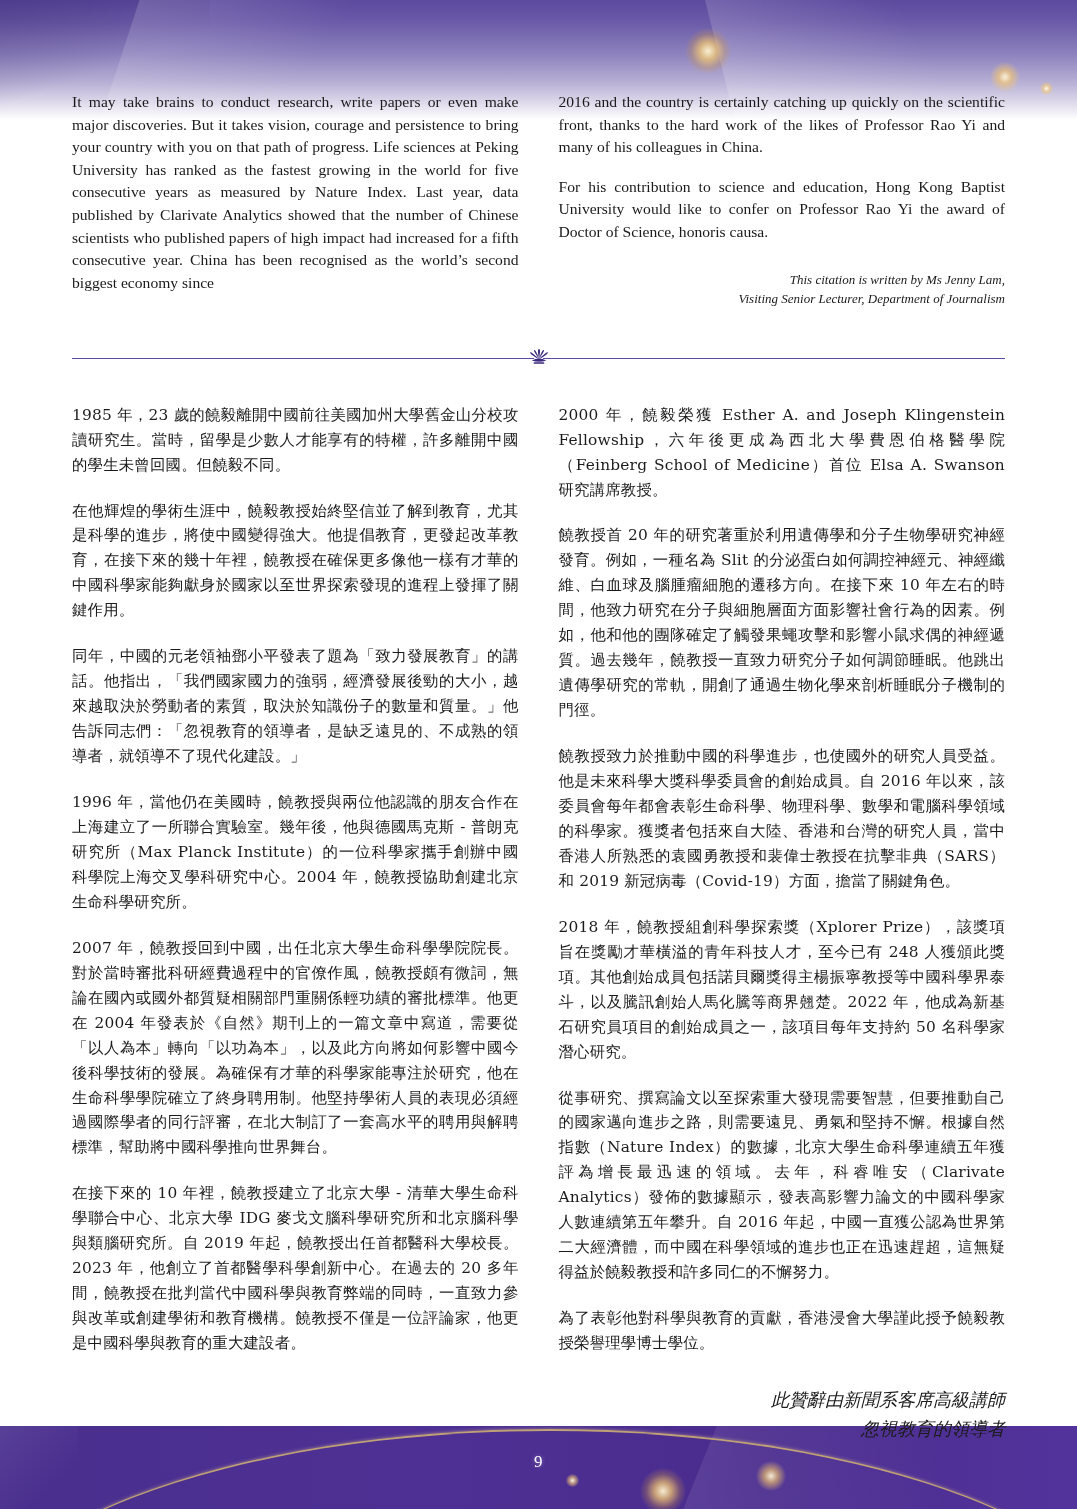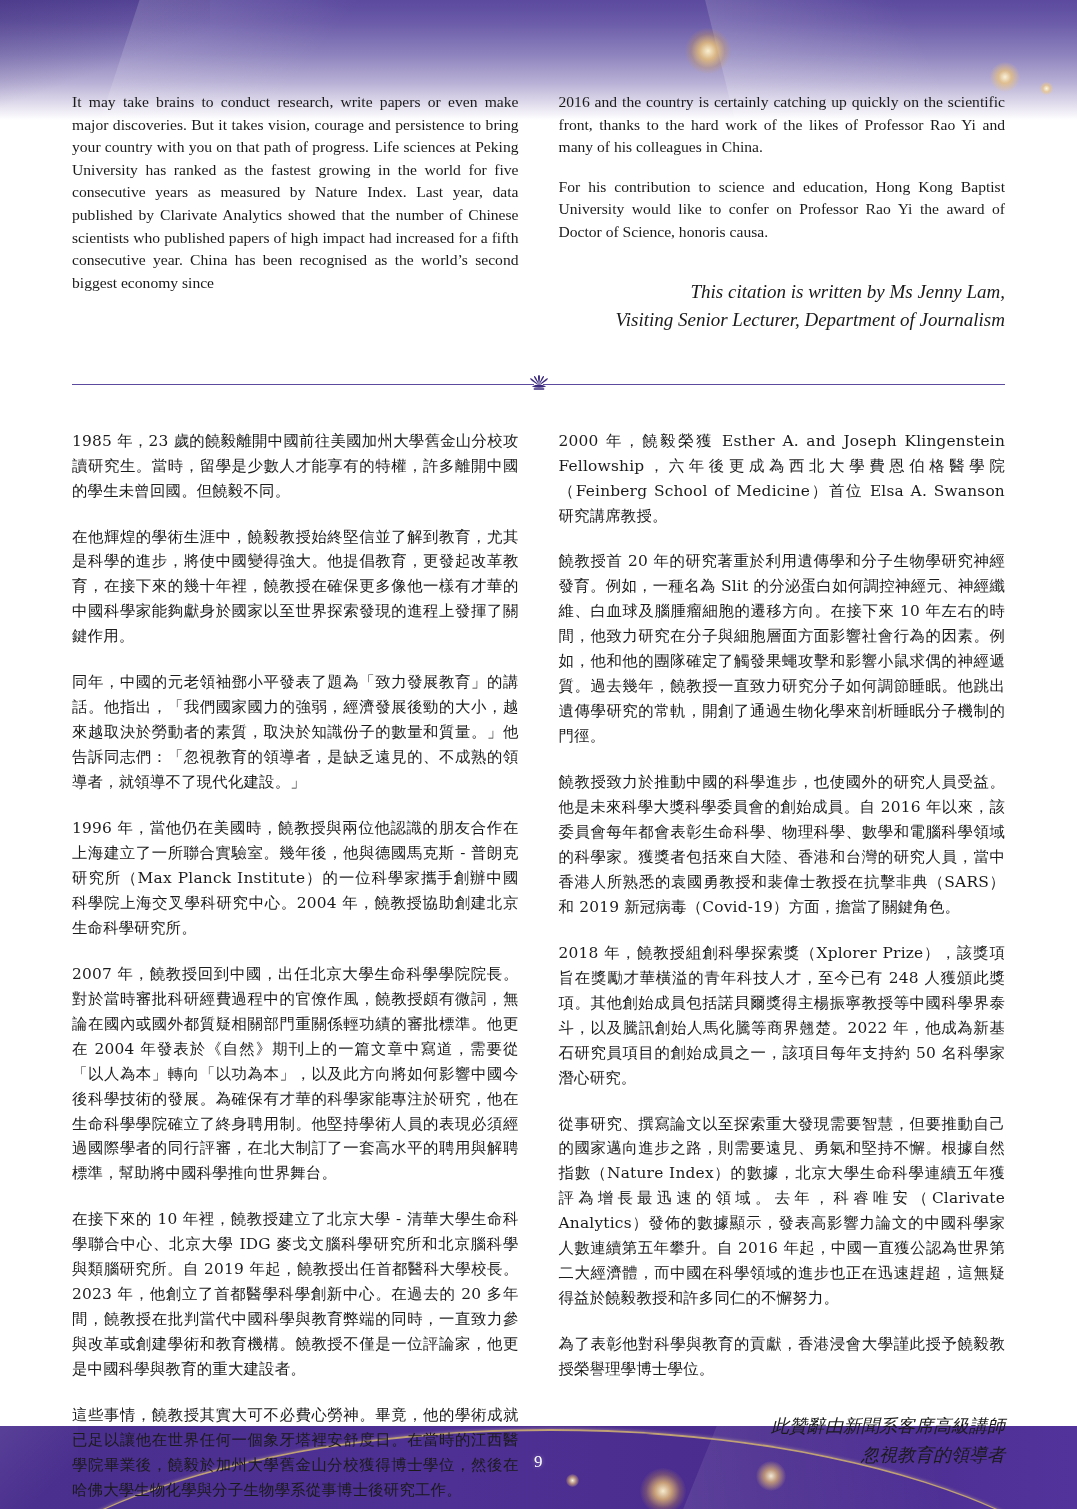--- a/index.html
+++ b/index.html
@@ -156,24 +156,24 @@
     font-size: 15.6px;
     line-height: 1.45;
     color: #1a1a1a;
     text-align: justify;
     text-justify: inter-word;
     hyphens: none;
   }
   p.en:last-child { margin-bottom: 0; }
 
   .signature {
-    margin-top: 34px;
+    margin-top: 26px;
     text-align: right;
     font-style: italic;
-    font-size: 19px;
+    font-size: 13px;
     line-height: 1.5;
     color: #1a1a1a;
   }
   .signature div { white-space: nowrap; }
 
   
   .divider {
     position: relative;
     margin: 36px 0 30px 0;
     height: 26px;
@@ -276,21 +276,20 @@
     </div>
 
     <div class="zh-cols zh-block">
       <div class="col">
         <p class="zh">1985 年，23 歲的饒毅離開中國前往美國加州大學舊金山分校攻讀研究生。當時，留學是少數人才能享有的特權，許多離開中國的學生未曾回國。但饒毅不同。</p>
         <p class="zh">在他輝煌的學術生涯中，饒毅教授始終堅信並了解到教育，尤其是科學的進步，將使中國變得強大。他提倡教育，更發起改革教育，在接下來的幾十年裡，饒教授在確保更多像他一樣有才華的中國科學家能夠獻身於國家以至世界探索發現的進程上發揮了關鍵作用。</p>
         <p class="zh">同年，中國的元老領袖鄧小平發表了題為「致力發展教育」的講話。他指出，「我們國家國力的強弱，經濟發展後勁的大小，越來越取決於勞動者的素質，取決於知識份子的數量和質量。」他告訴同志們：「忽視教育的領導者，是缺乏遠見的、不成熟的領導者，就領導不了現代化建設。」</p>
         <p class="zh">1996 年，當他仍在美國時，饒教授與兩位他認識的朋友合作在上海建立了一所聯合實驗室。幾年後，他與德國馬克斯 - 普朗克研究所（Max Planck Institute）的一位科學家攜手創辦中國科學院上海交叉學科研究中心。2004 年，饒教授協助創建北京生命科學研究所。</p>
         <p class="zh">2007 年，饒教授回到中國，出任北京大學生命科學學院院長。對於當時審批科研經費過程中的官僚作風，饒教授頗有微詞，無論在國內或國外都質疑相關部門重關係輕功績的審批標準。他更在 2004 年發表於《自然》期刊上的一篇文章中寫道，需要從「以人為本」轉向「以功為本」，以及此方向將如何影響中國今後科學技術的發展。為確保有才華的科學家能專注於研究，他在生命科學學院確立了終身聘用制。他堅持學術人員的表現必須經過國際學者的同行評審，在北大制訂了一套高水平的聘用與解聘標準，幫助將中國科學推向世界舞台。</p>
         <p class="zh">在接下來的 10 年裡，饒教授建立了北京大學 - 清華大學生命科學聯合中心、北京大學 IDG 麥戈文腦科學研究所和北京腦科學與類腦研究所。自 2019 年起，饒教授出任首都醫科大學校長。2023 年，他創立了首都醫學科學創新中心。在過去的 20 多年間，饒教授在批判當代中國科學與教育弊端的同時，一直致力參與改革或創建學術和教育機構。饒教授不僅是一位評論家，他更是中國科學與教育的重大建設者。</p>
-        <p class="zh">這些事情，饒教授其實大可不必費心勞神。畢竟，他的學術成就已足以讓他在世界任何一個象牙塔裡安舒度日。在當時的江西醫學院畢業後，饒毅於加州大學舊金山分校獲得博士學位，然後在哈佛大學生物化學與分子生物學系從事博士後研究工作。</p>
       </div>
       <div class="col">
         <p class="zh">2000 年，饒毅榮獲 Esther A. and Joseph Klingenstein Fellowship，六年後更成為西北大學費恩伯格醫學院（Feinberg School of Medicine）首位 Elsa A. Swanson 研究講席教授。</p>
         <p class="zh">饒教授首 20 年的研究著重於利用遺傳學和分子生物學研究神經發育。例如，一種名為 Slit 的分泌蛋白如何調控神經元、神經纖維、白血球及腦腫瘤細胞的遷移方向。在接下來 10 年左右的時間，他致力研究在分子與細胞層面方面影響社會行為的因素。例如，他和他的團隊確定了觸發果蠅攻擊和影響小鼠求偶的神經遞質。過去幾年，饒教授一直致力研究分子如何調節睡眠。他跳出遺傳學研究的常軌，開創了通過生物化學來剖析睡眠分子機制的門徑。</p>
         <p class="zh">饒教授致力於推動中國的科學進步，也使國外的研究人員受益。他是未來科學大獎科學委員會的創始成員。自 2016 年以來，該委員會每年都會表彰生命科學、物理科學、數學和電腦科學領域的科學家。獲獎者包括來自大陸、香港和台灣的研究人員，當中香港人所熟悉的袁國勇教授和裴偉士教授在抗擊非典（SARS）和 2019 新冠病毒（Covid-19）方面，擔當了關鍵角色。</p>
         <p class="zh">2018 年，饒教授組創科學探索獎（Xplorer Prize），該獎項旨在獎勵才華橫溢的青年科技人才，至今已有 248 人獲頒此獎項。其他創始成員包括諾貝爾獎得主楊振寧教授等中國科學界泰斗，以及騰訊創始人馬化騰等商界翹楚。2022 年，他成為新基石研究員項目的創始成員之一，該項目每年支持約 50 名科學家潛心研究。</p>
         <p class="zh">從事研究、撰寫論文以至探索重大發現需要智慧，但要推動自己的國家邁向進步之路，則需要遠見、勇氣和堅持不懈。根據自然指數（Nature Index）的數據，北京大學生命科學連續五年獲評為增長最迅速的領域。去年，科睿唯安（Clarivate Analytics）發佈的數據顯示，發表高影響力論文的中國科學家人數連續第五年攀升。自 2016 年起，中國一直獲公認為世界第二大經濟體，而中國在科學領域的進步也正在迅速趕超，這無疑得益於饒毅教授和許多同仁的不懈努力。</p>
         <p class="zh">為了表彰他對科學與教育的貢獻，香港浸會大學謹此授予饒毅教授榮譽理學博士學位。</p>
         <div class="zh-signature">
           <div>此贊辭由新聞系客席高級講師</div>

